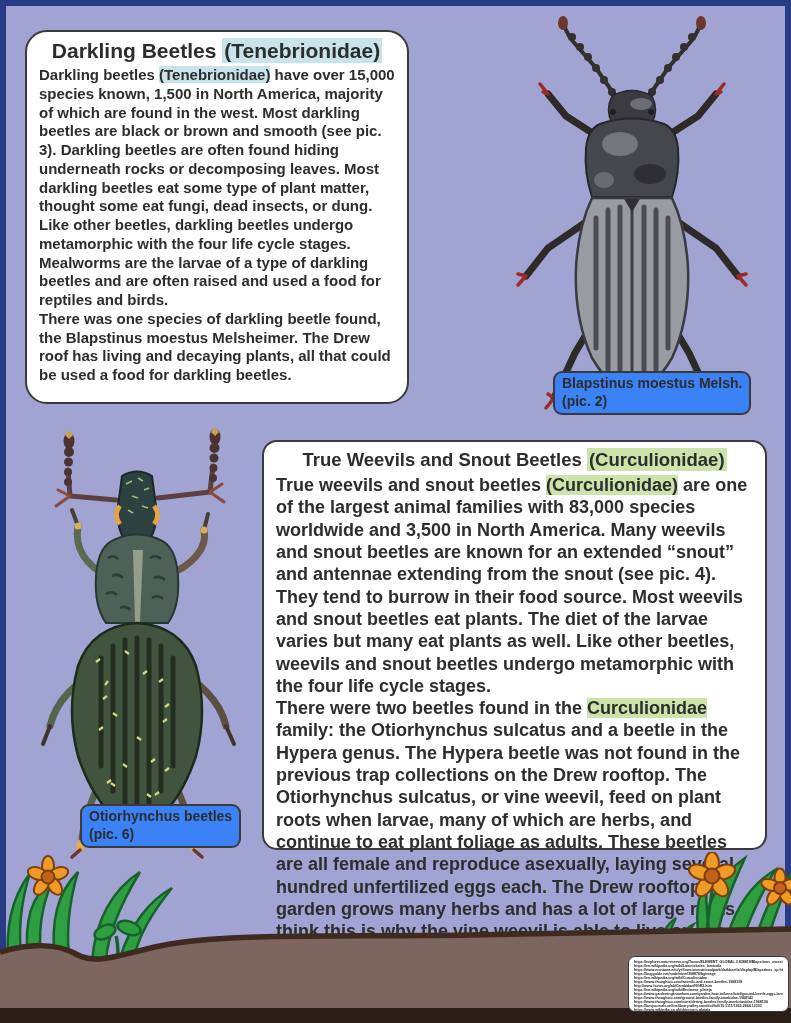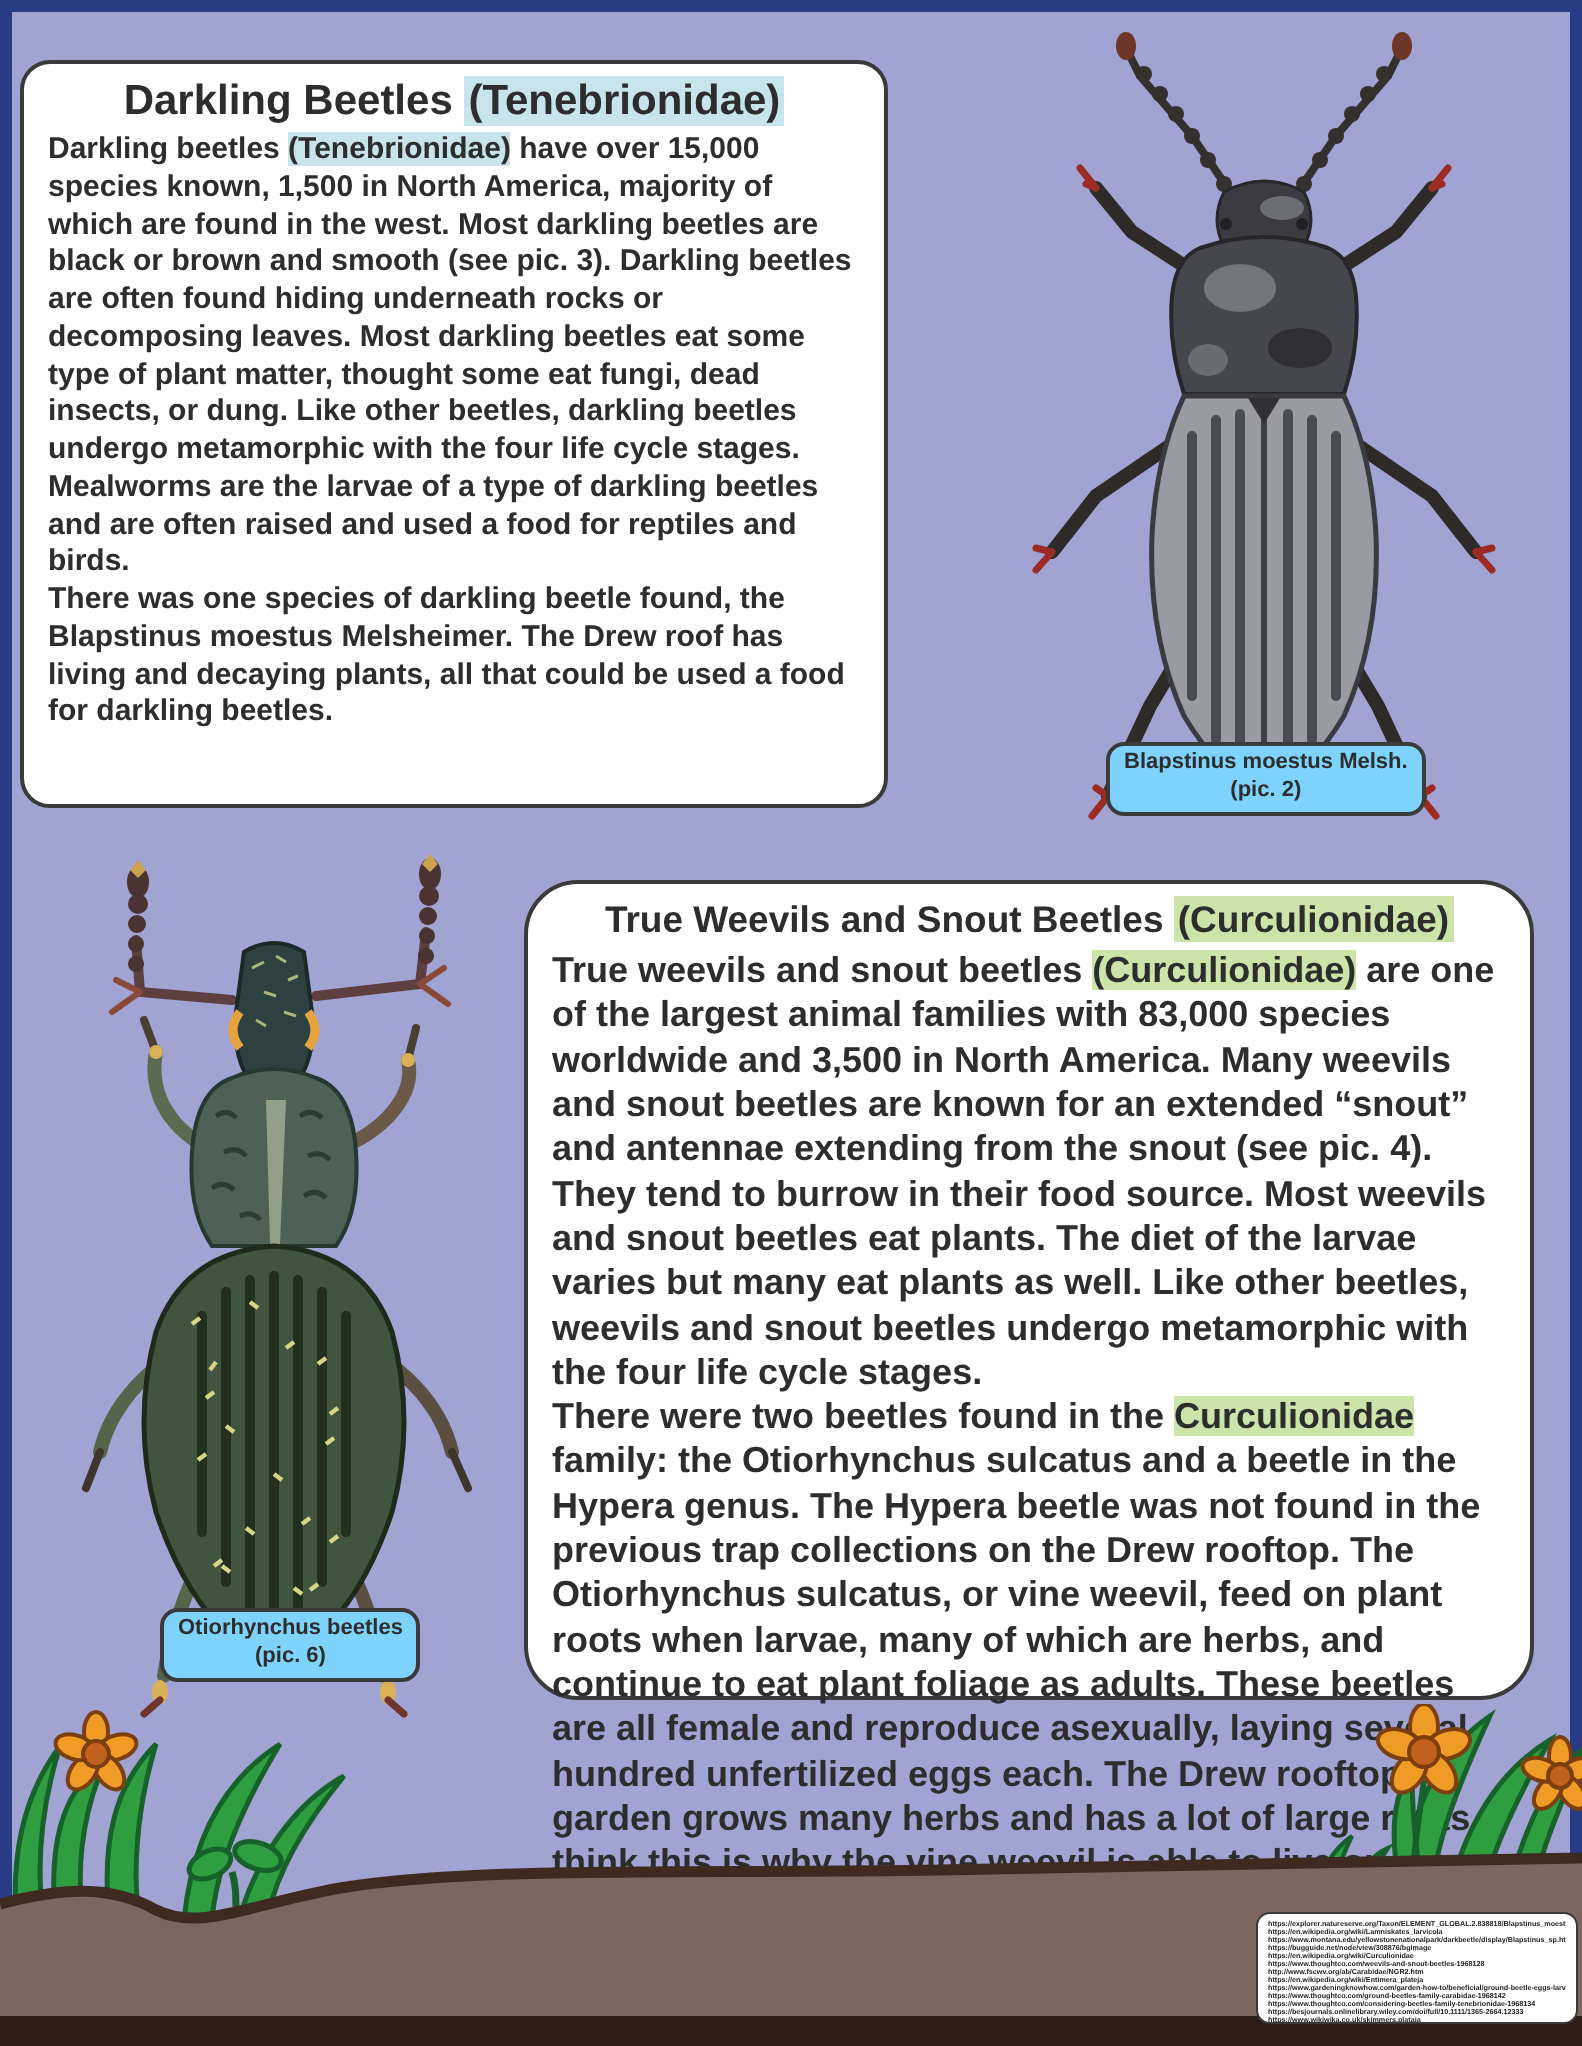--- a/index.html
+++ b/index.html
@@ -6,41 +6,41 @@
   body{font-family:"Liberation Sans",sans-serif;background:#8c8eb9;}
   .page{position:relative;width:791px;height:1023px;overflow:hidden;
         background:var(--lavender);margin:0 auto;}
   .frame-bar{position:absolute;background:var(--frame);z-index:1;}
   .frame-top{left:0;top:0;width:791px;height:6px;}
   .frame-left{left:0;top:0;width:6px;height:960px;}
   .frame-right{right:0;top:0;width:6px;height:960px;}
 
   .textbox{position:absolute;background:#fff;border:2.5px solid var(--box_border);
            border-radius:15px;box-sizing:border-box;padding:5px 12px 6px 12px;z-index:3;}
-  .box1{left:10px;top:30px;width:434px;height:374px;}
-  .box2{left:262px;top:440px;width:505px;height:410px;border-radius:27px;}
+  .box1{left:25px;top:30px;width:384px;height:374px;border-radius:22px;}
+  .box2{left:262px;top:440px;width:505px;height:410px;}
   .box-title{margin:2px 0 3px 0;text-align:center;font-weight:bold;color:var(--text);
              white-space:nowrap;}
   .box1 .box-title{font-size:21px;}
   .box2 .box-title{font-size:18.5px;}
   .box-body{margin:0;font-weight:bold;color:var(--text);white-space:pre-line;text-align:left;}
   .box1 .box-body{font-size:15px;line-height:1.25;}
   .box2 .box-body{font-size:18px;line-height:1.24;}
   .box1 .hl{background:var(--hl_blue);}
   .box2 .hl{background:var(--hl_green);}
   .box1 .box-title .hl{padding:1px 2px;}
   .box2 .box-title .hl{padding:1px 2px;}
 
   .beetle-art{position:absolute;z-index:2;}
   .darkling-art{left:500px;top:8px;width:290px;height:410px;}
   .weevil-art{left:16px;top:426px;width:240px;height:435px;}
 
-  .caption{position:absolute;background:#7dd3fc;border:2px solid var(--box_border);
+  .caption{position:absolute;background:#3b82f6;border:2px solid var(--box_border);
            border-radius:9px;padding:2px 7px 3px 7px;font-weight:bold;color:var(--text);
-           font-size:11px;line-height:1.25;z-index:4;text-align:center;}
+           font-size:14px;line-height:1.25;z-index:4;}
   .caption1{left:553px;top:371px;}
   .caption2{left:80px;top:804px;}
 
   .ground{position:absolute;left:0;top:852px;width:791px;height:171px;z-index:5;}
 
   .citations{position:absolute;left:628px;top:956px;width:161px;height:56px;z-index:6;
              background:#fff;border:1.5px solid var(--box_border);border-radius:7px;
              box-sizing:border-box;padding:3px 5px;overflow:hidden;}
   .citations .cite-line{font-size:3.6px;line-height:1.12;color:#222;font-weight:bold;
              white-space:nowrap;overflow:hidden;}

